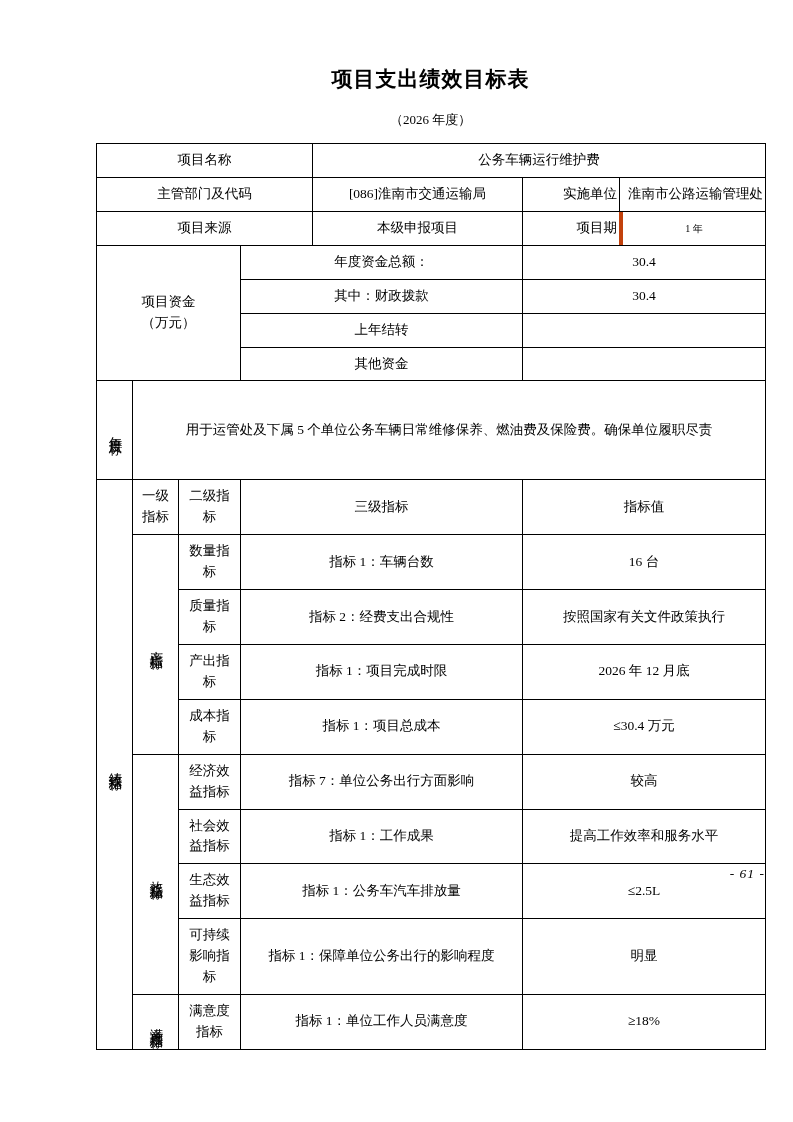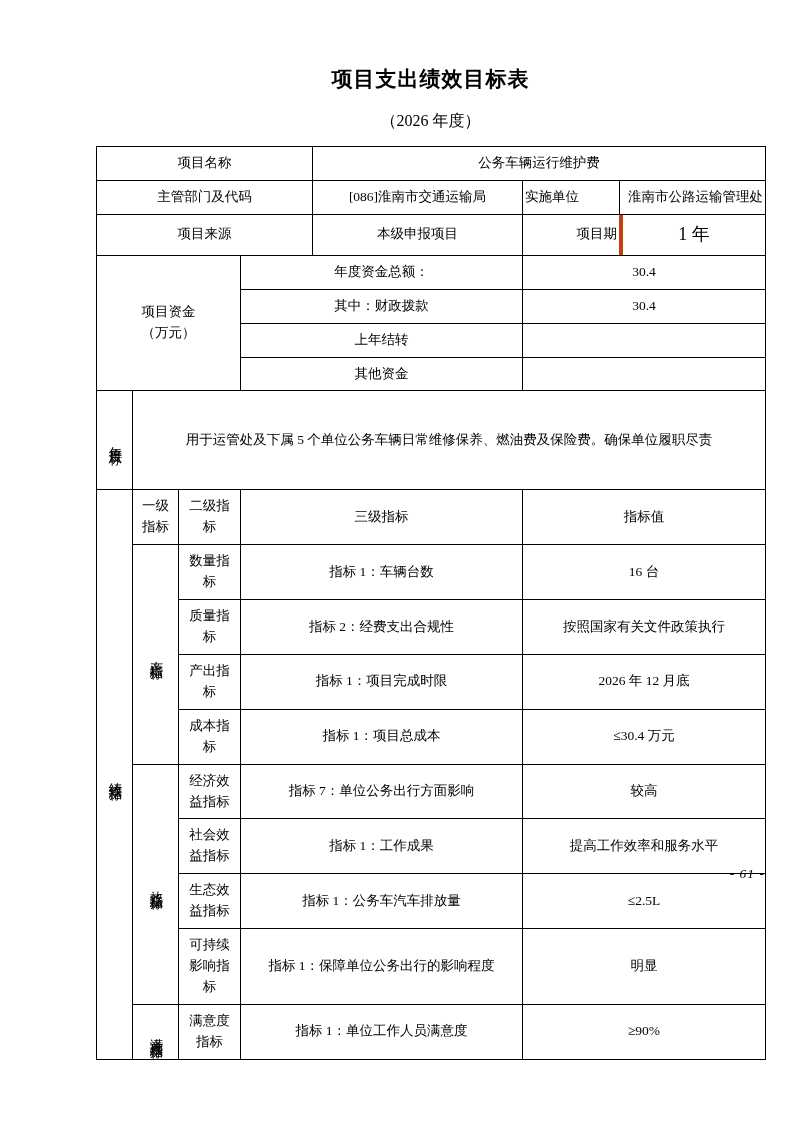--- a/index.html
+++ b/index.html
@@ -24,21 +24,21 @@
   }
   .doc-title {
     text-align: center;
     font-size: 21px;
     font-weight: bold;
     letter-spacing: 1px;
     margin: 0 0 18px 0;
   }
   .doc-subtitle {
     text-align: center;
-    font-size: 16px;
+    font-size: 13px;
     margin: 0 0 14px 0;
   }
   table.main {
     border-collapse: collapse;
     width: 669px;
     margin: 0 auto;
     table-layout: fixed;
   }
   table.main td {
     border: 1px solid #000000;
@@ -105,37 +105,37 @@
 
       <tr>
         <td class="label tight" colspan="4">
           <div>主管部门及代码</div>
         </td>
         <td>[086]淮南市交通运输局</td>
         <td style="padding:0">
           <table style="border-collapse:collapse;width:100%;table-layout:fixed">
             <tbody>
                 <tr>
-              <td style="border:none;border-right:1px solid #000;width:92px;font-size:13.5px;text-align:left;padding:6px 2px">实施单位</td>
+              <td style="border:none;border-right:1px solid #000;width:92px;font-size:13.5px;text-align:right;padding:6px 2px">实施单位</td>
               <td style="border:none;font-size:13.5px;text-align:right;padding:6px 2px">淮南市公路运输管理处</td>
             </tr>
           </tbody>
             </table>
         </td>
       </tr>
 
       <tr>
         <td class="label" colspan="4">项目来源</td>
         <td>本级申报项目</td>
         <td style="padding:0">
           <table style="border-collapse:collapse;width:100%;table-layout:fixed">
             <tbody>
                 <tr>
               <td style="border:none;border-right:4px solid #c2410c;width:92px;font-size:13.5px;text-align:right;padding:6px 2px">项目期</td>
-              <td style="border:none;font-size:18px;text-align:center;padding:6px 2px">1 年</td>
+              <td style="border:none;font-size:10px;text-align:center;padding:6px 2px">1 年</td>
             </tr>
           </tbody>
             </table>
         </td>
       </tr>
 
       <tr>
         <td class="funds-label tight" colspan="3" rowspan="4">
           <div>项目资金</div>
           <div>（万元）</div>
@@ -210,19 +210,19 @@
       <tr>
         <td class="tight">可持续影响指标</td>
         <td class="left-text" colspan="2">指标 1：保障单位公务出行的影响程度</td>
         <td>明显</td>
       </tr>
 
       <tr>
         <td class="vertical">满意度指标</td>
         <td class="tight">满意度指标</td>
         <td class="left-text" colspan="2">指标 1：单位工作人员满意度</td>
-        <td>≥90%</td>
+        <td>≥18%</td>
       </tr>
     </tbody>
   </table>
 
   <div class="page-number">- 61 -</div>
 </div>
 
 </body></html>

